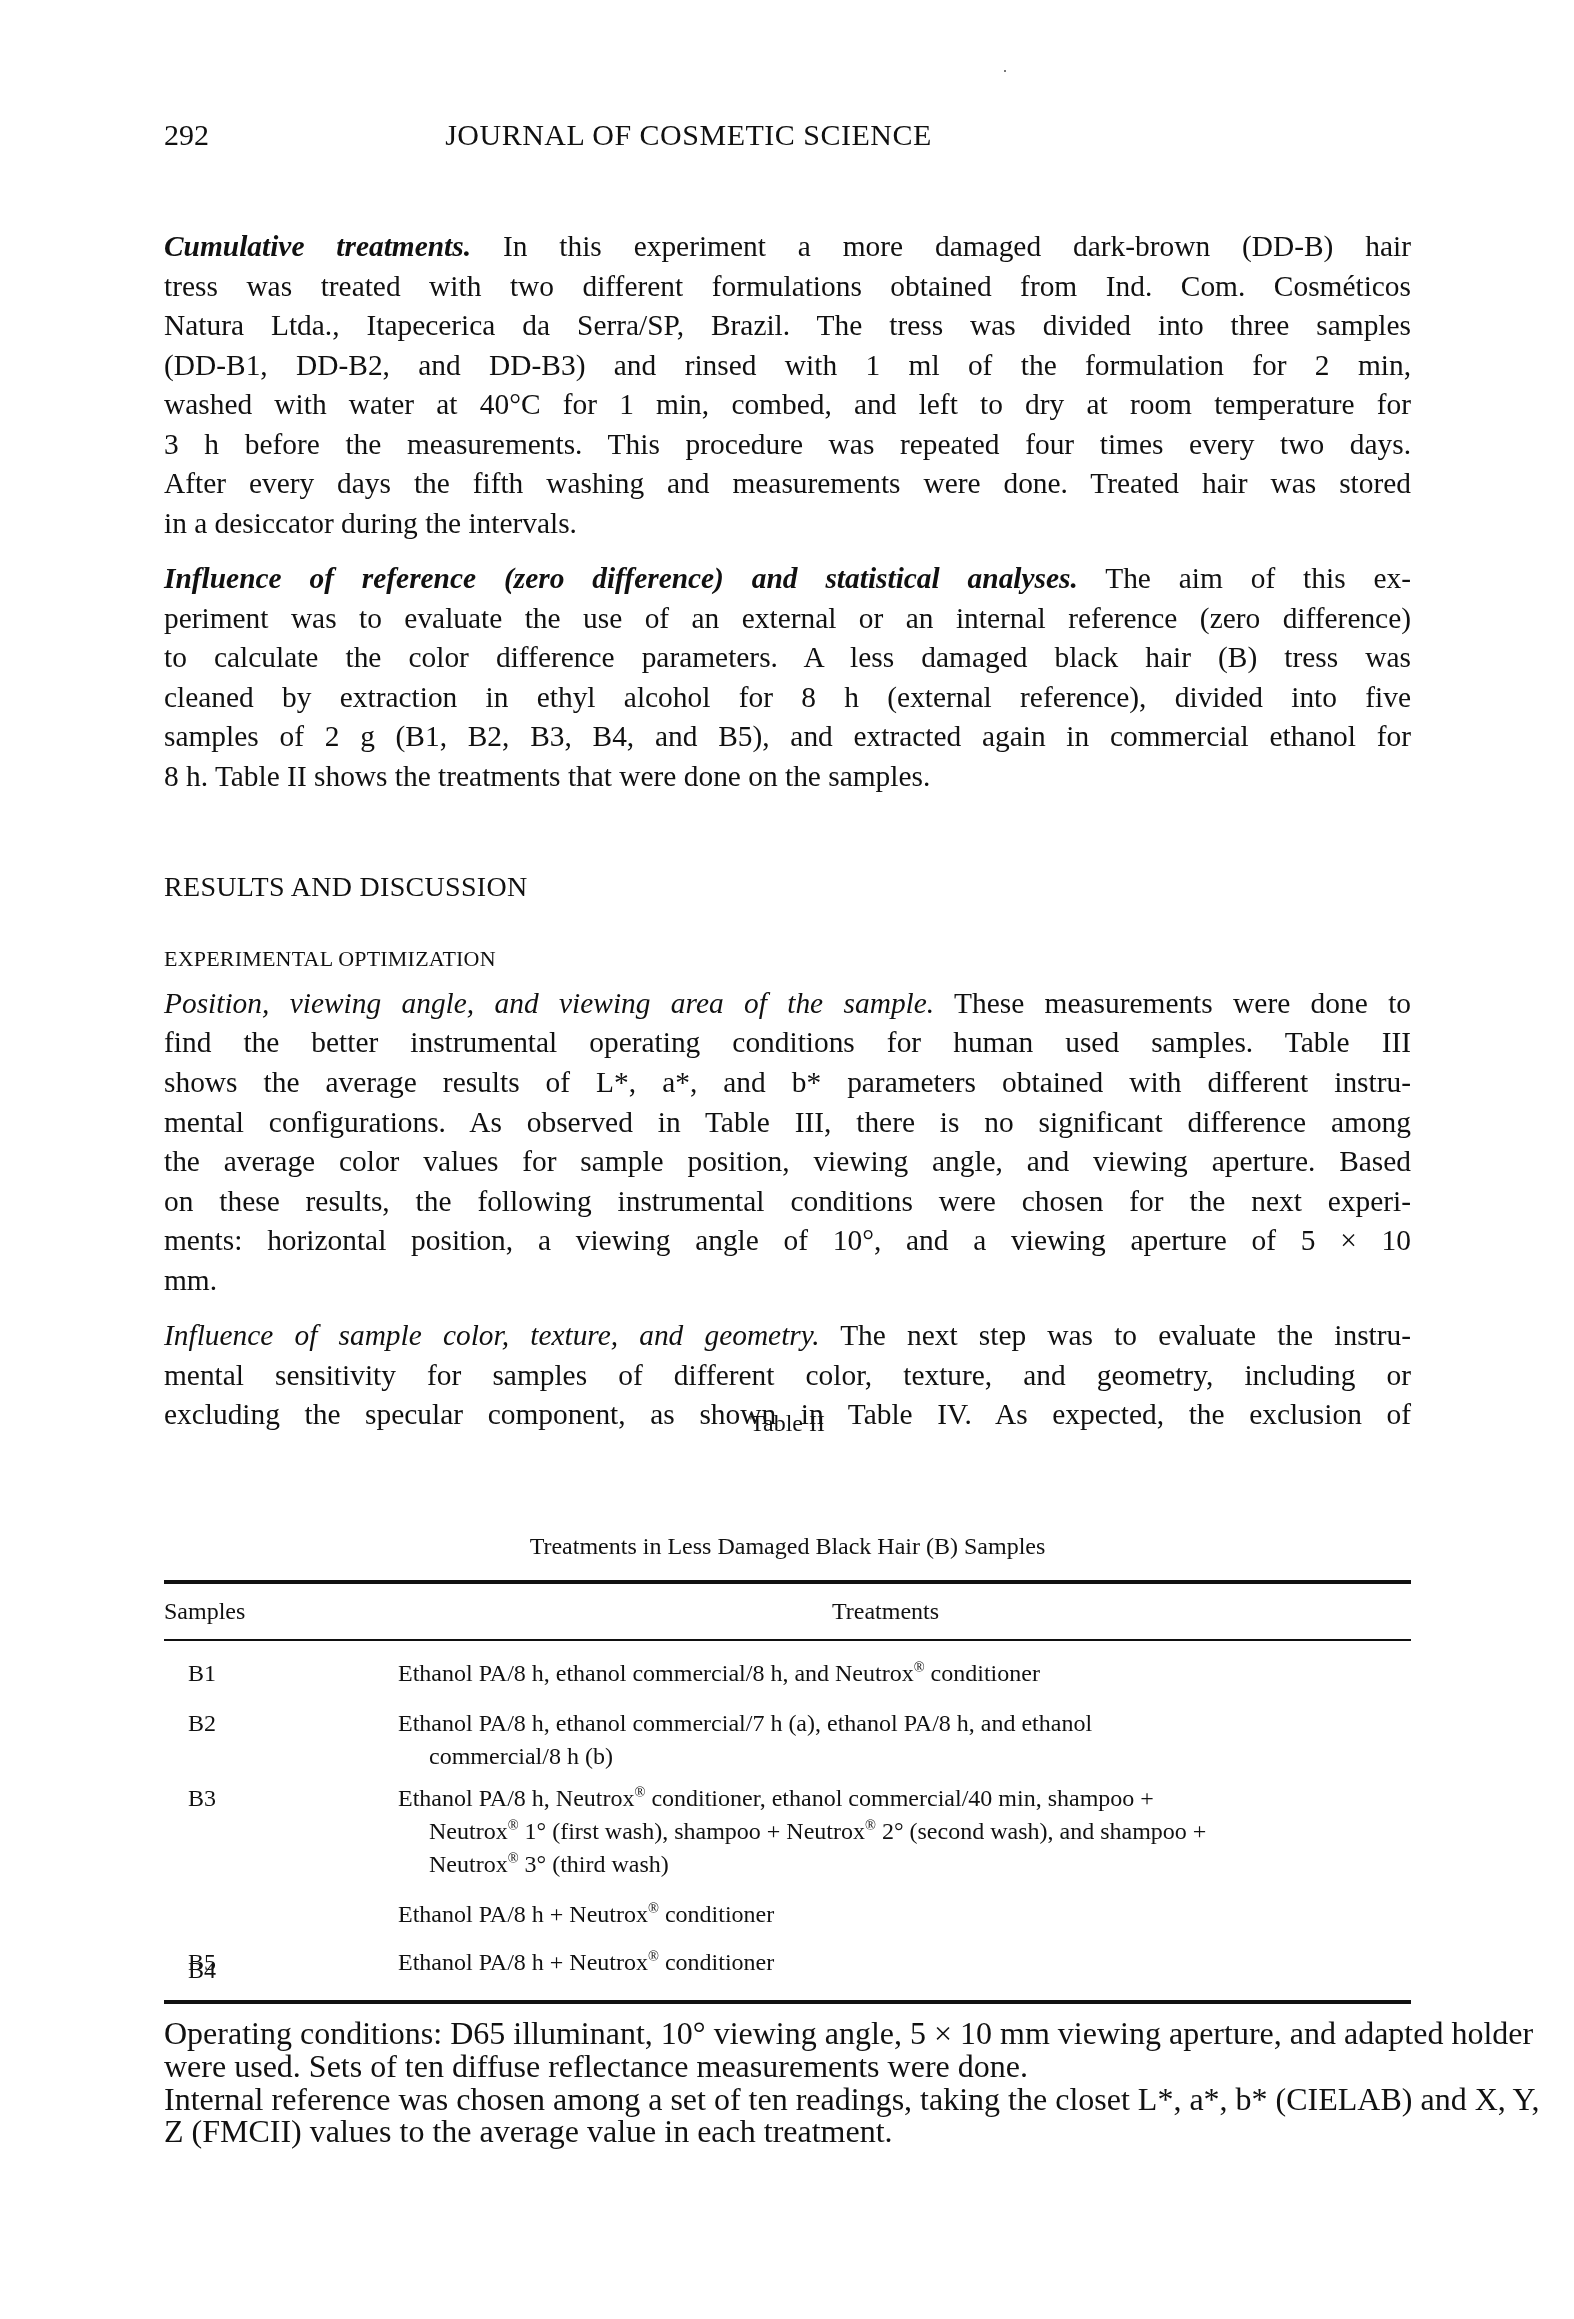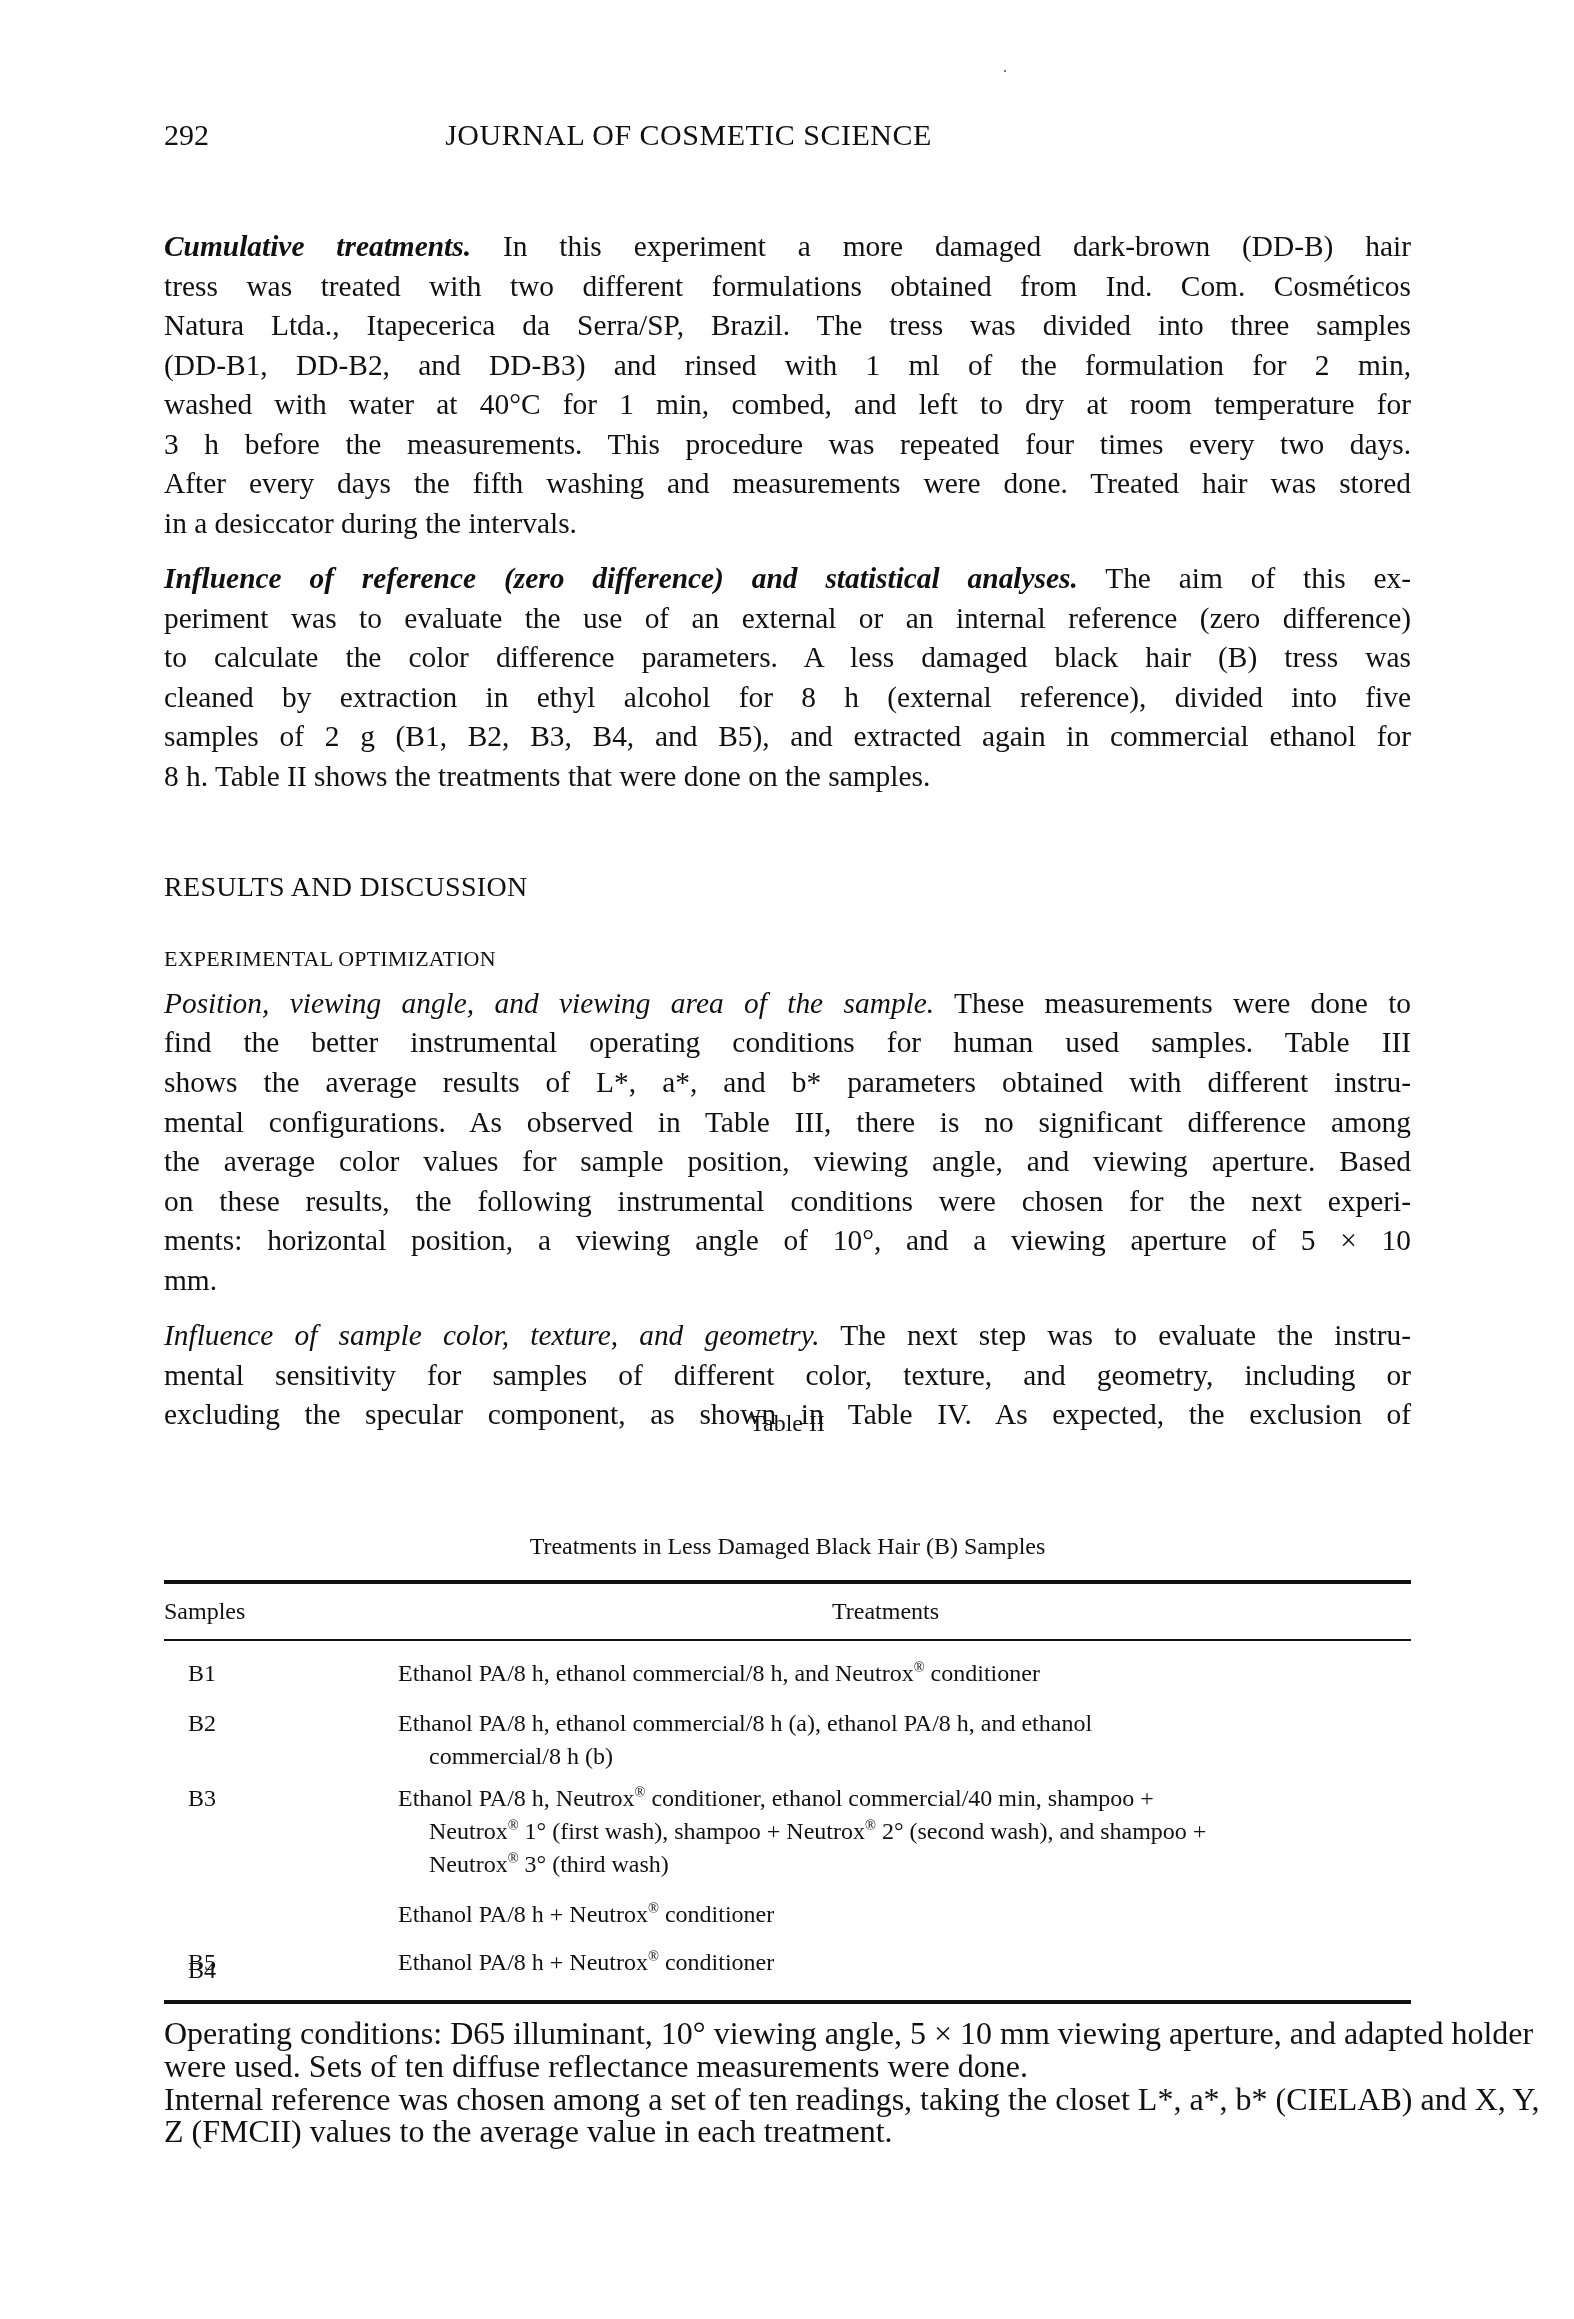--- a/index.html
+++ b/index.html
@@ -87,21 +87,21 @@
   <div class="abs thead" style="left:164px; top:1598px;">Samples</div>
   <div class="abs thead" style="left:832px; top:1598px;">Treatments</div>
   <div class="rule thin" style="top:1639px;"></div>
 
   <div>
     <div class="abs tcell sample" style="top:1659px;">B1</div>
     <div class="abs tcell treat" style="top:1659px;">Ethanol PA/8 h, ethanol commercial/8 h, and Neutrox<sup>®</sup> conditioner</div>
   </div>
   <div>
     <div class="abs tcell sample" style="top:1709px;">B2</div>
-    <div class="abs tcell treat" style="top:1709px;">Ethanol PA/8 h, ethanol commercial/8 h (a), ethanol PA/8 h, and ethanol</div>
+    <div class="abs tcell treat" style="top:1709px;">Ethanol PA/8 h, ethanol commercial/7 h (a), ethanol PA/8 h, and ethanol</div>
     <div class="abs tcell cont" style="top:1742px;">commercial/8 h (b)</div>
   </div>
   <div>
     <div class="abs tcell sample" style="top:1784px;">B3</div>
     <div class="abs tcell treat" style="top:1784px;">Ethanol PA/8 h, Neutrox<sup>®</sup> conditioner, ethanol commercial/40 min, shampoo +</div>
     <div class="abs tcell cont" style="top:1817px;">Neutrox<sup>®</sup> 1° (first wash), shampoo + Neutrox<sup>®</sup> 2° (second wash), and shampoo +</div>
     <div class="abs tcell cont" style="top:1850px;">Neutrox<sup>®</sup> 3° (third wash)</div>
   </div>
   <div>
     <div class="abs tcell sample" style="top:1924px;margin-top:32px;">B4</div>

